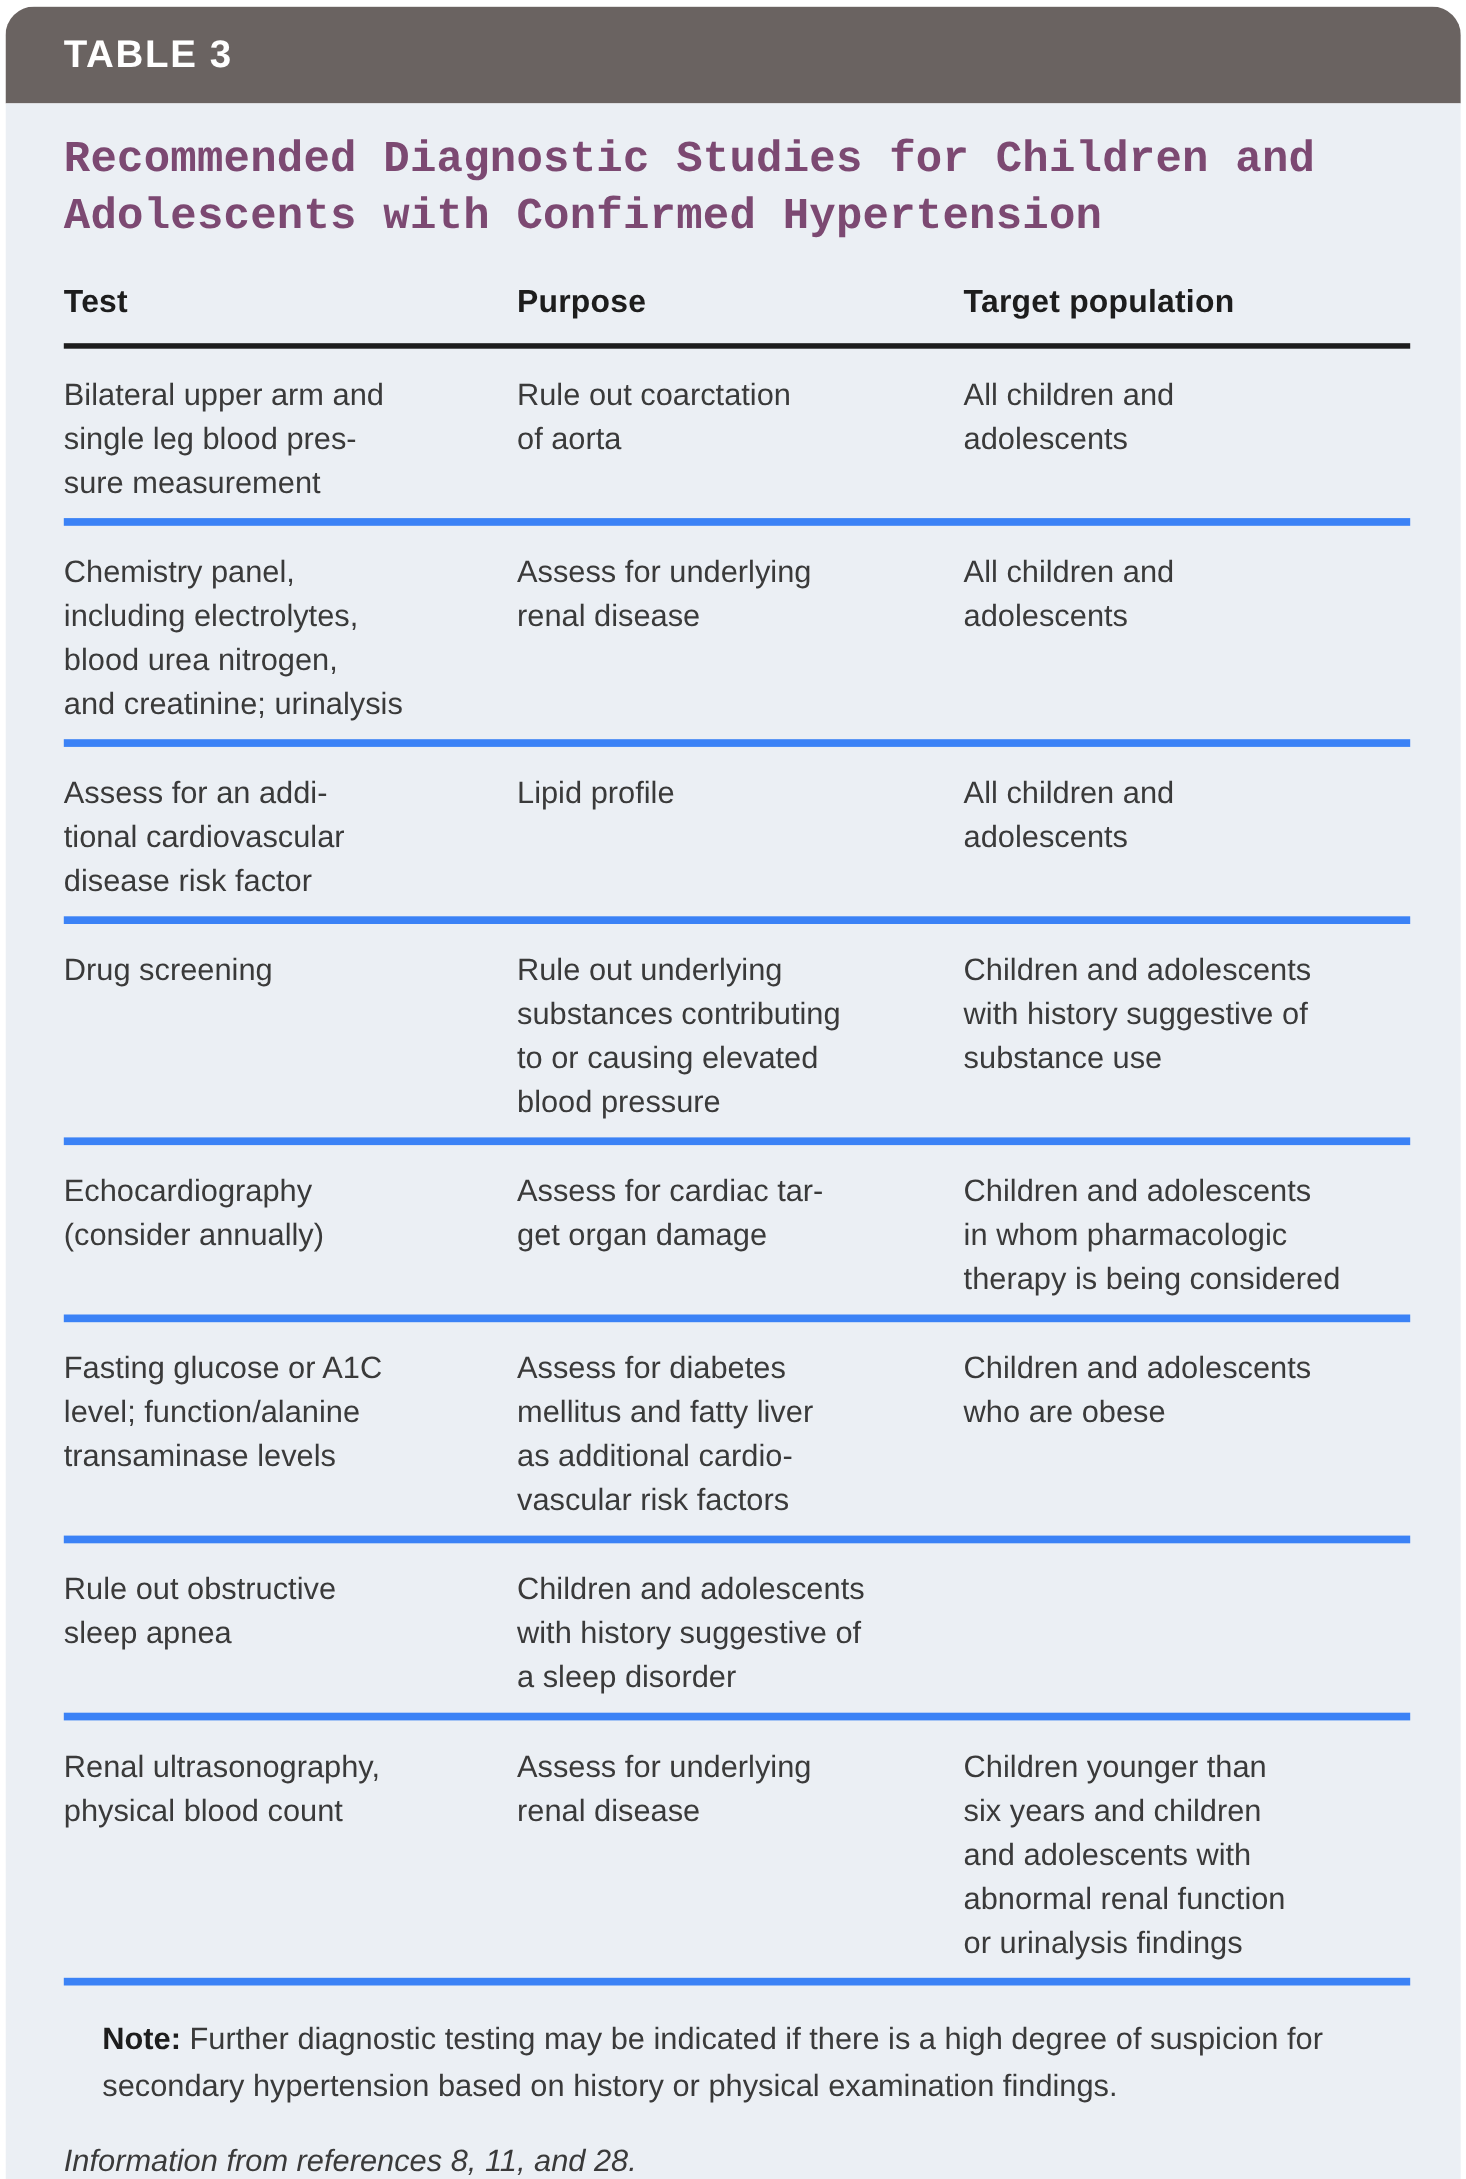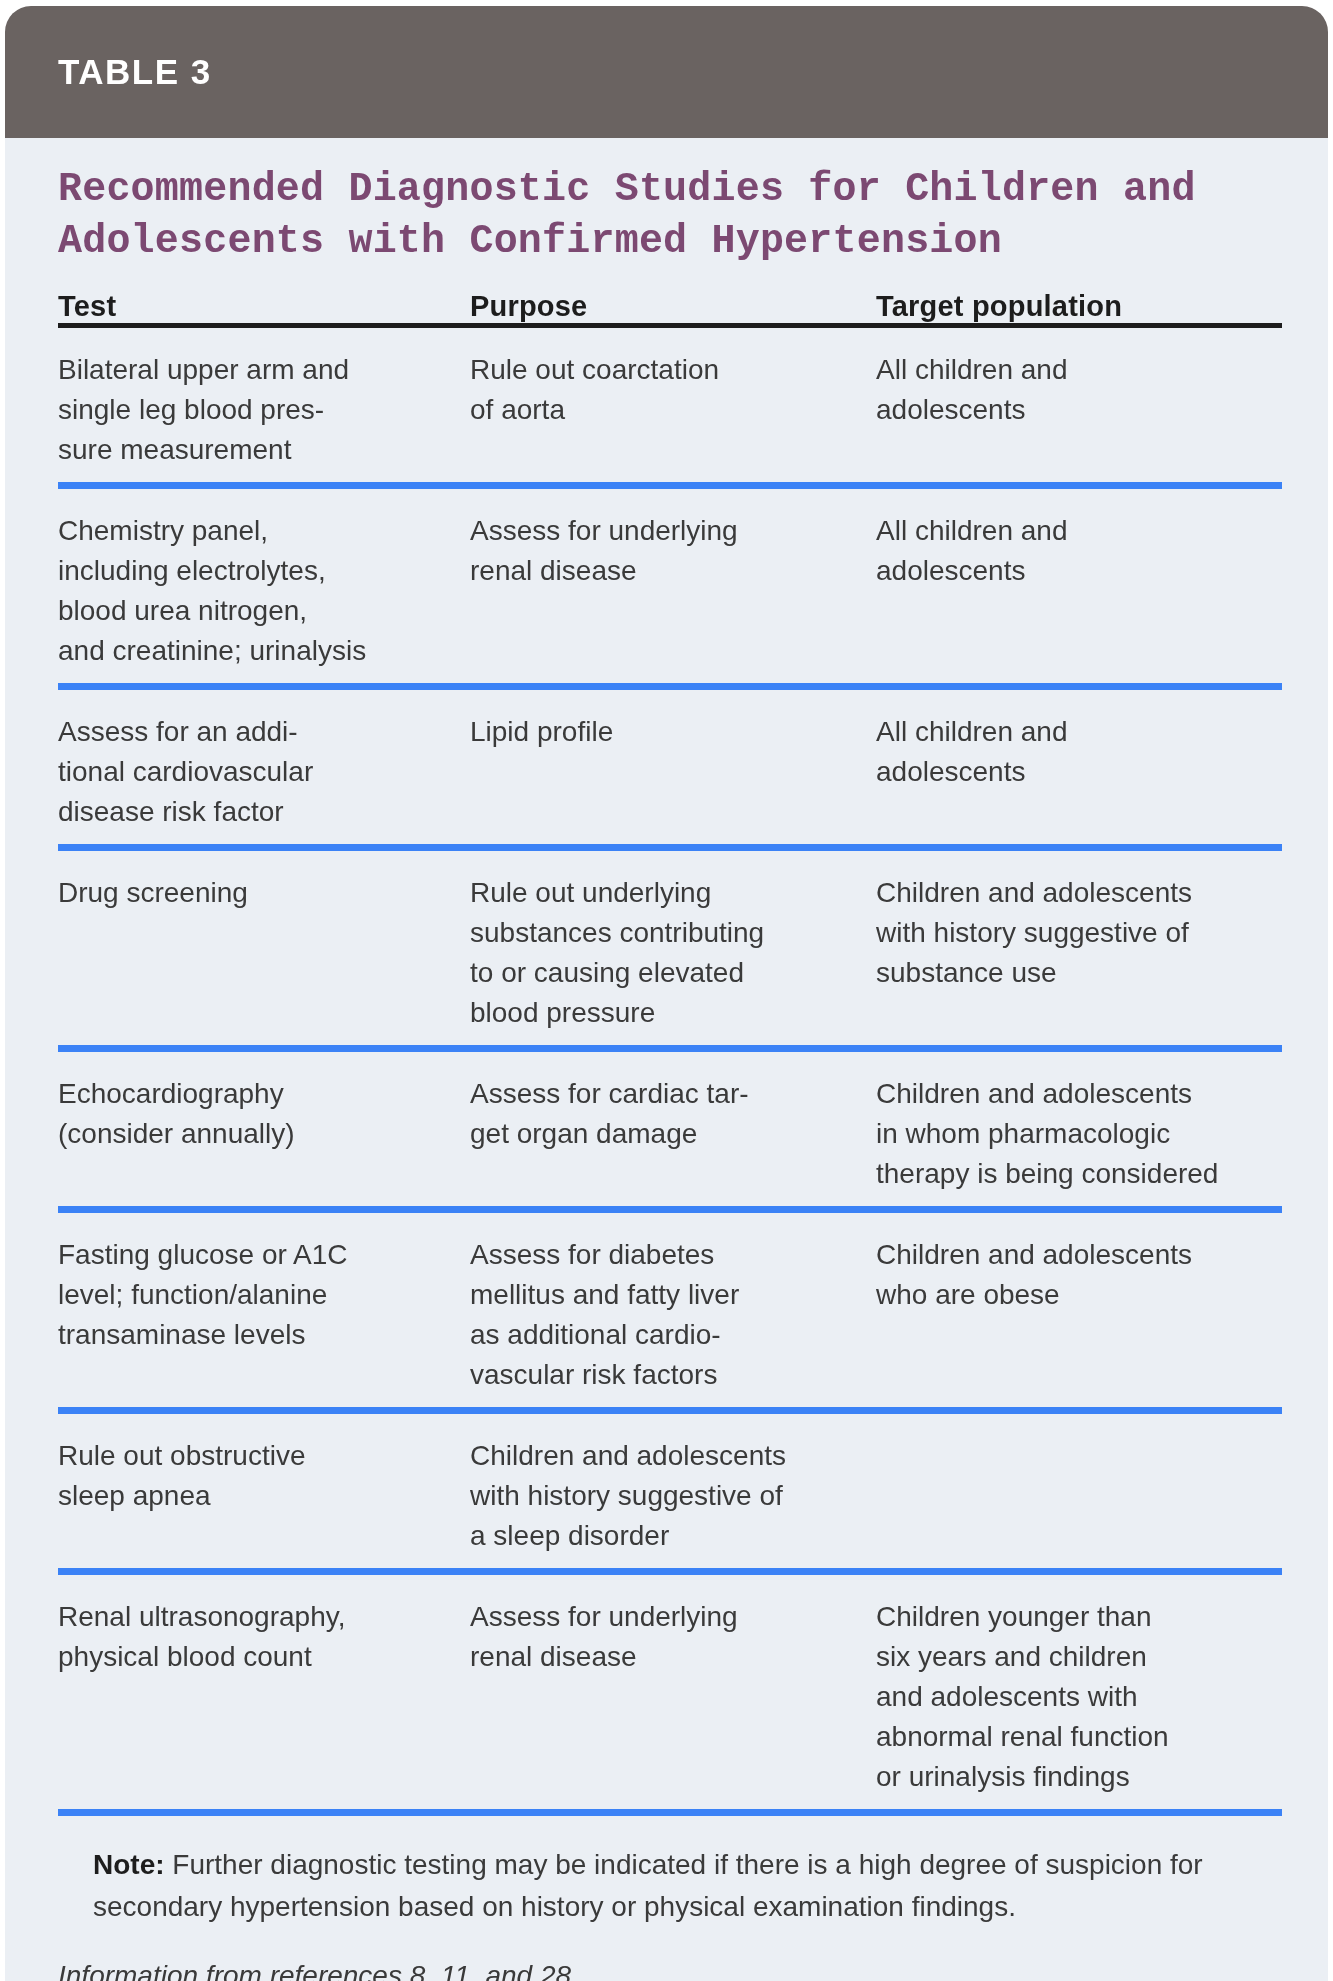--- a/index.html
+++ b/index.html
@@ -19,21 +19,21 @@
     width: 1323px;
     margin: 6px auto 0 5px;
     border-radius: 26px;
     overflow: hidden;
     min-height: 1965px;
     display: flex;
     flex-direction: column;
   }
   .card-header {
     background: var(--bar);
-    height: 132px;
+    height: 88px;
     display: flex;
     align-items: center;
     padding-left: 53px;
   }
   .card-label {
     color: #ffffff;
     font-size: 35px;
     font-weight: 700;
     letter-spacing: 1.5px;
   }
@@ -47,21 +47,22 @@
     font-size: 40px;
     font-weight: 700;
     line-height: 52px;
     white-space: pre-line;
     letter-spacing: 0.2px;
     font-family: Liberation Mono, monospace;
   }
   .thead {
     display: grid;
     grid-template-columns: 412px 406px 1fr;
-    margin-top: 22px;
+    margin-top: 35px;
+    padding-bottom: 20px;
     border-bottom: 5px solid var(--ink);
   }
   .th {
     color: var(--ink);
     font-size: 29px;
     font-weight: 700;
     letter-spacing: 0.2px;
   }
   .trow {
     display: grid;

